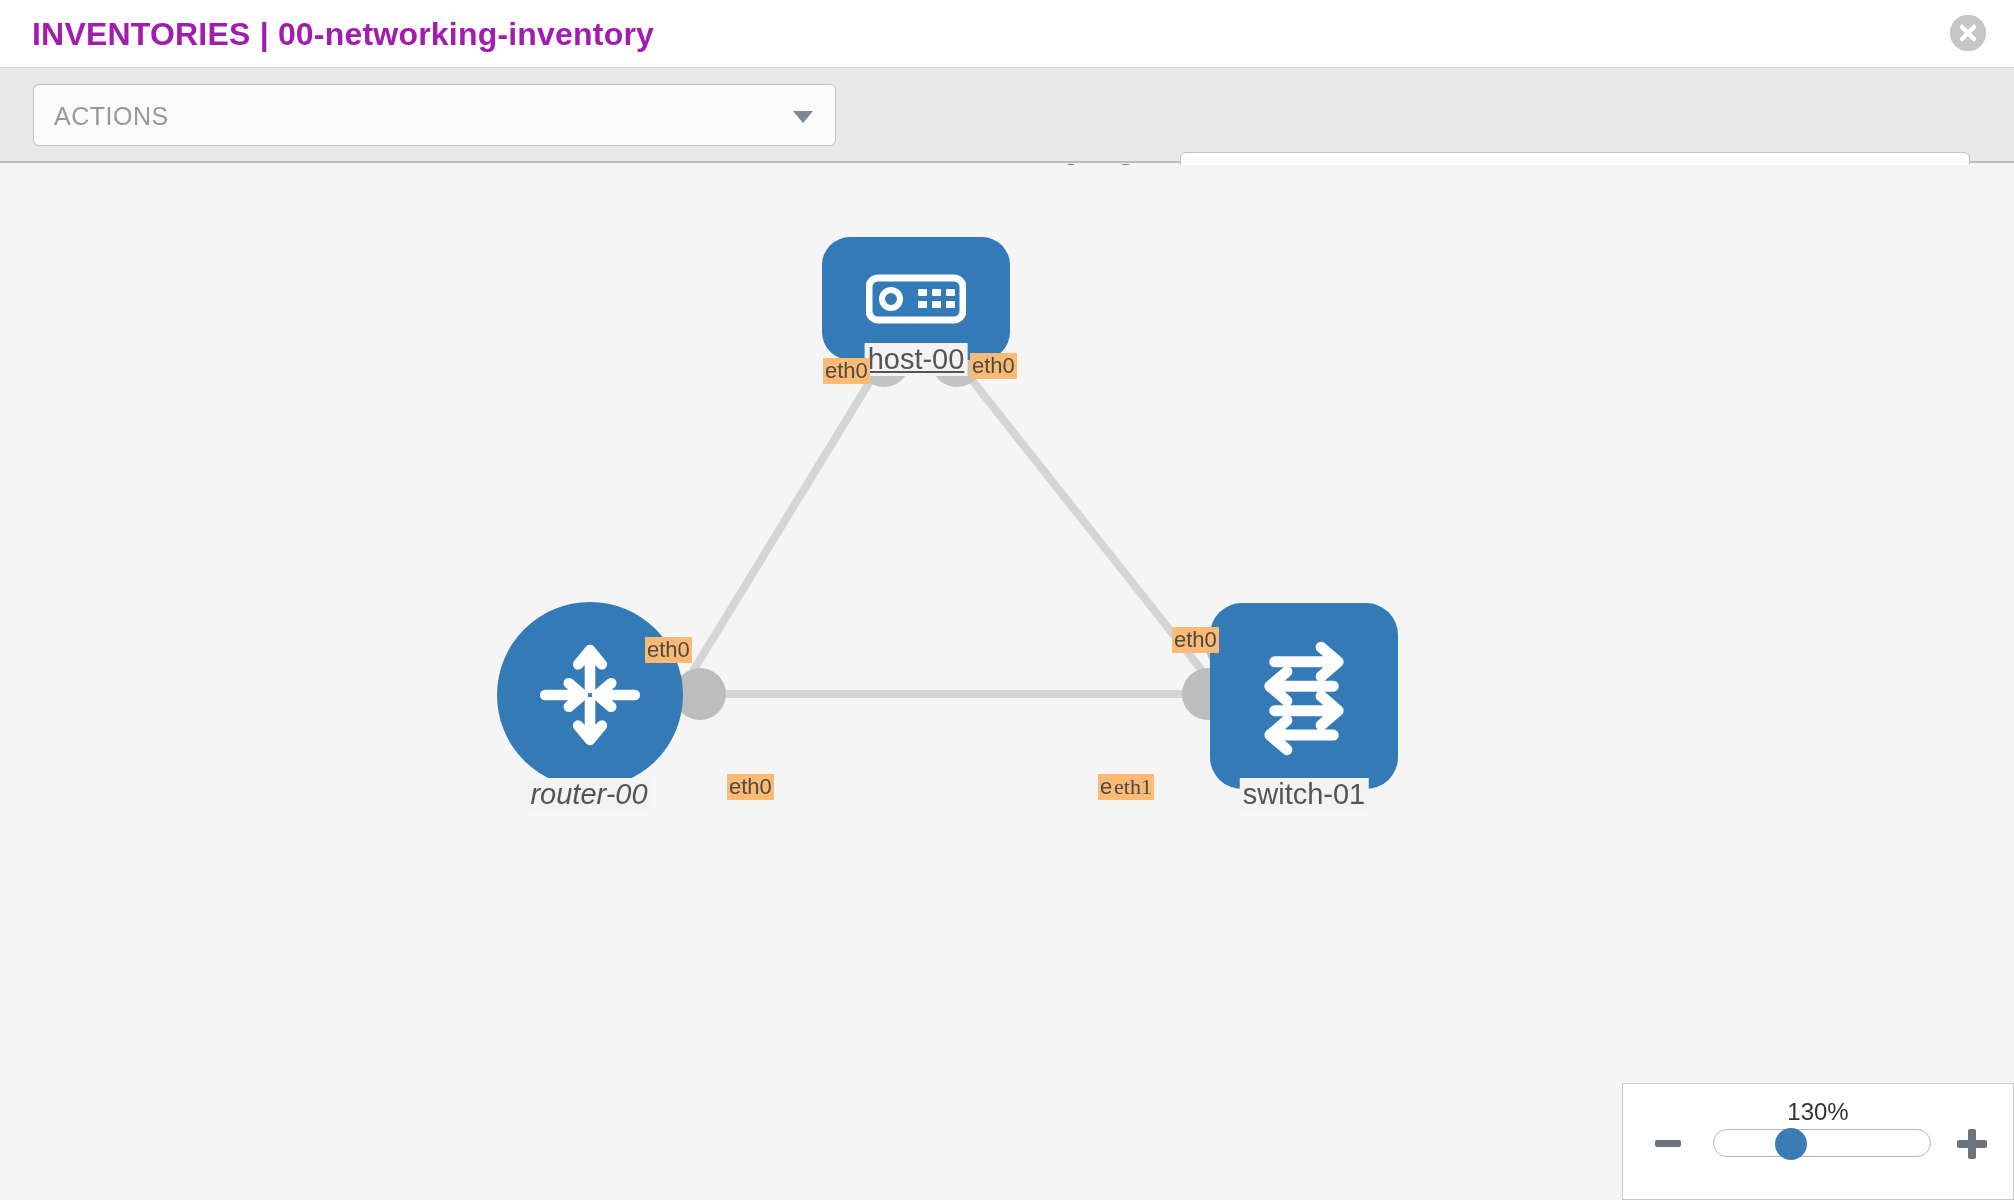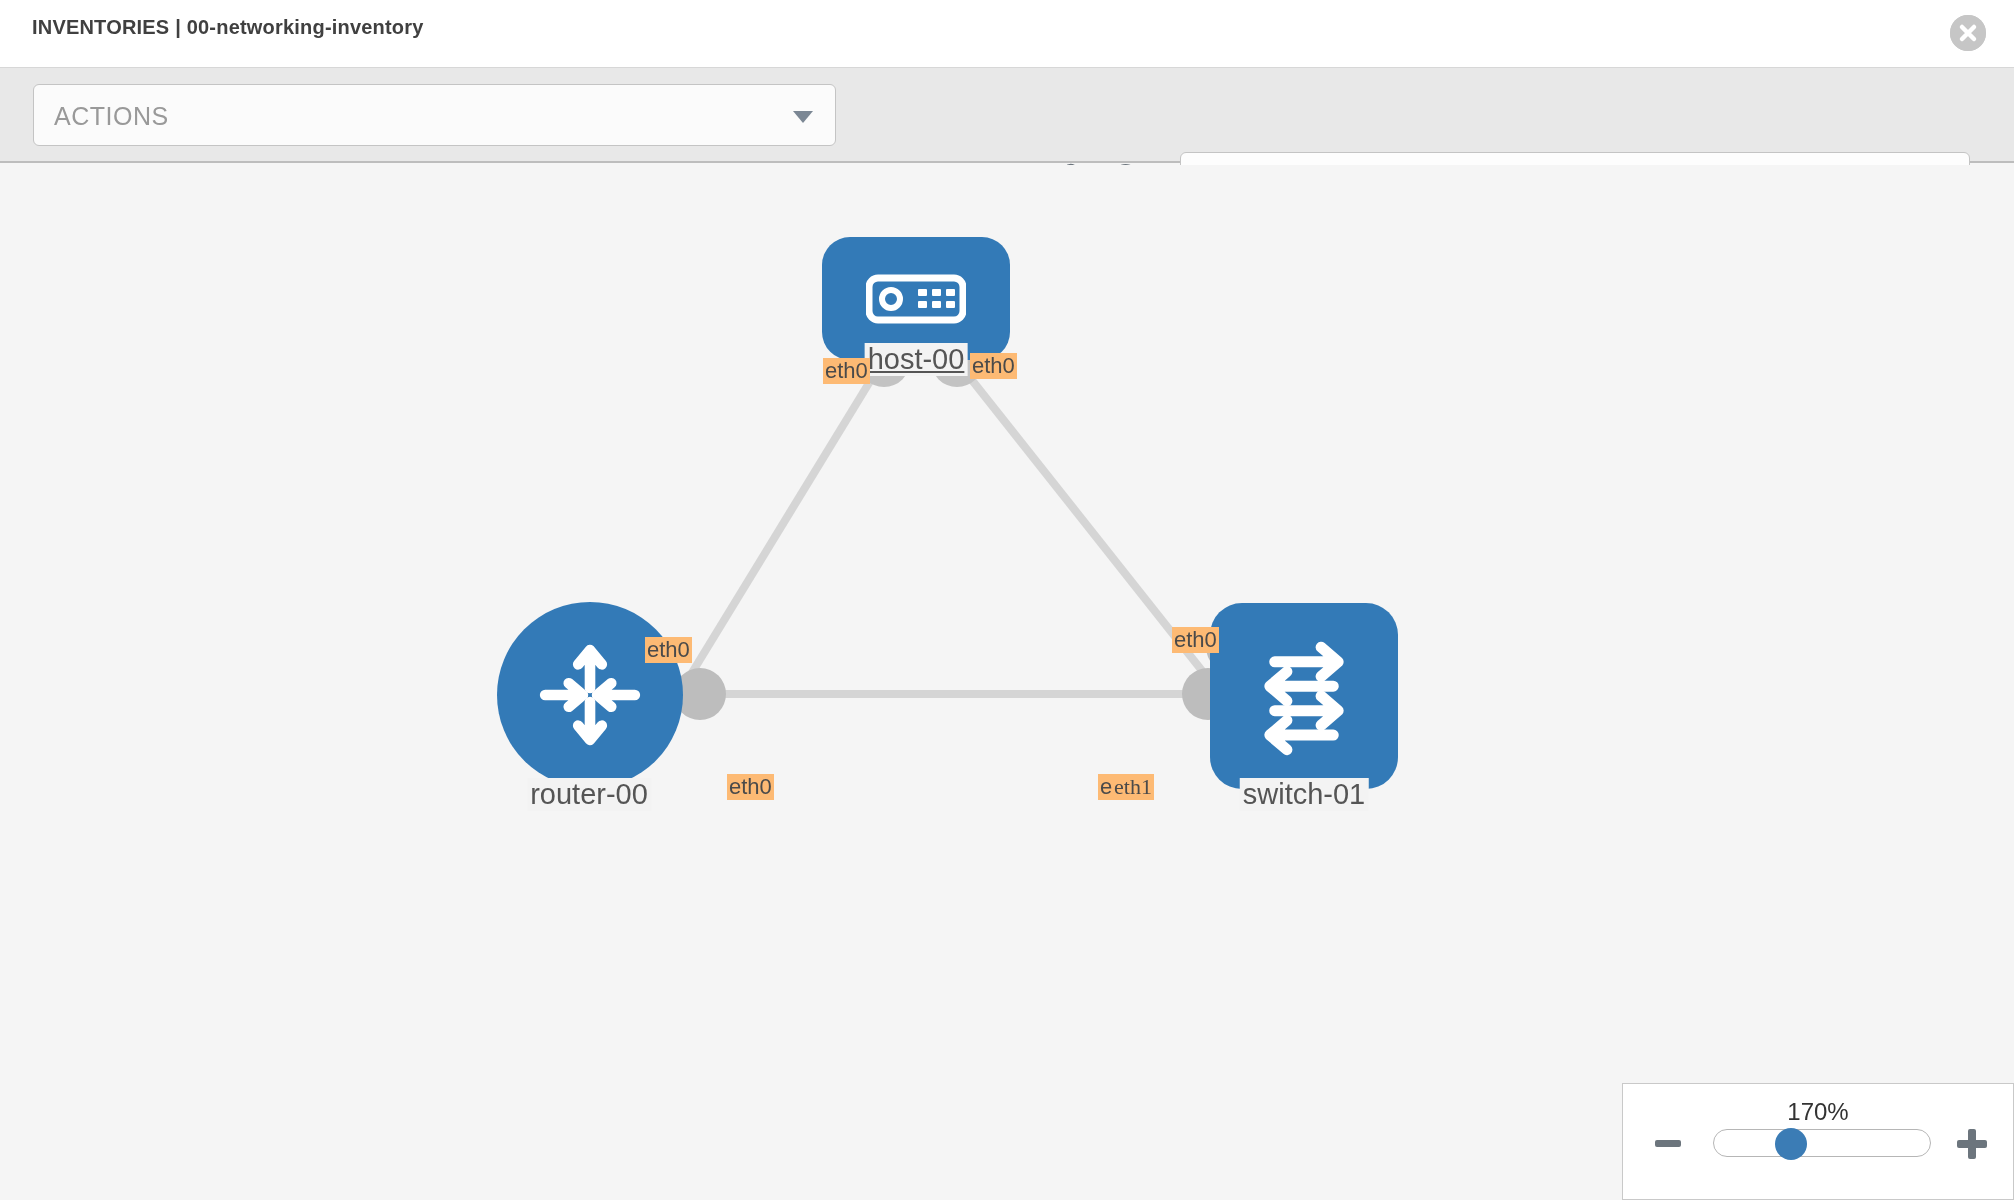--- a/index.html
+++ b/index.html
@@ -12,21 +12,21 @@
   #app { position: relative; width: 2014px; height: 1200px; background: #f5f5f5; }
 
   
   .header {
     position: absolute; left: 0; top: 0; width: 2014px; height: 68px;
     background: #ffffff;
     border-bottom: 1px solid #d7d7d7;
   }
   .header-title {
     position: absolute; left: 32px; top: 16px;
-    font-size: 20px; font-weight: bold; color: #404040;
+    font-size: 32px; font-weight: bold; color: #a21caf;
     letter-spacing: 0.2px; white-space: nowrap;
   }
   .close-btn {
     position: absolute; right: 28px; top: 15px;
     width: 36px; height: 36px; border-radius: 50%;
     background: #c6c6c6; cursor: pointer;
   }
   .close-btn svg { display: block; }
 
   
@@ -234,21 +234,21 @@
 
             <path d="M50 56 L50 88 M40 76 L50 88 L60 76"></path>
 
             <path d="M12 50 L44 50 M32 40 L44 50 L32 60"></path>
 
             <path d="M88 50 L56 50 M68 40 L56 50 L68 60"></path>
           </g>
         </svg>
       </div>
     </div>
-    <div class="node-label" style="left:589px; top:613px;">router-00</div>
+    <div class="node-label" style="left:589px; top:613px;font-style:italic;">router-00</div>
 
     <div class="node" style="left:1210px; top:438px;">
       <div class="node-shape-rounded" style="width:188px; height:186px; border-radius:32px;">
         <svg width="122" height="122" viewBox="0 0 100 100" aria-hidden="true">
           <g stroke="#ffffff" stroke-width="9" stroke-linecap="round" stroke-linejoin="round" fill="none">
             <path d="M26 22 L78 22 M64 10 L78 22 L64 34"></path>
             <path d="M74 42 L22 42 M36 30 L22 42 L36 54"></path>
             <path d="M26 62 L78 62 M64 50 L78 62 L64 74"></path>
             <path d="M74 82 L22 82 M36 70 L22 82 L36 94"></path>
           </g>
@@ -261,20 +261,20 @@
     <div class="iface-label" style="left:970px; top:188px;">eth0</div>
     <div class="iface-label" style="left:645px; top:472px;">eth0</div>
     <div class="iface-label" style="left:1172px; top:462px;">eth0</div>
     <div class="iface-label" style="left:727px; top:609px;">eth0</div>
     <div class="iface-label" style="left:1098px; top:609px;">eth0</div>
     <div class="iface-label" style="left:1112px; top:609px;font-family:Liberation Serif, serif;">eth1</div>
 
   </div>
 
   <div class="zoom-panel">
-    <div class="zoom-value">170%</div>
+    <div class="zoom-value">130%</div>
     <div class="zoom-minus"></div>
     <div class="zoom-track"></div>
     <div class="zoom-thumb"></div>
     <div class="zoom-plus"></div>
   </div>
 
 </div>
 
 </body></html>

